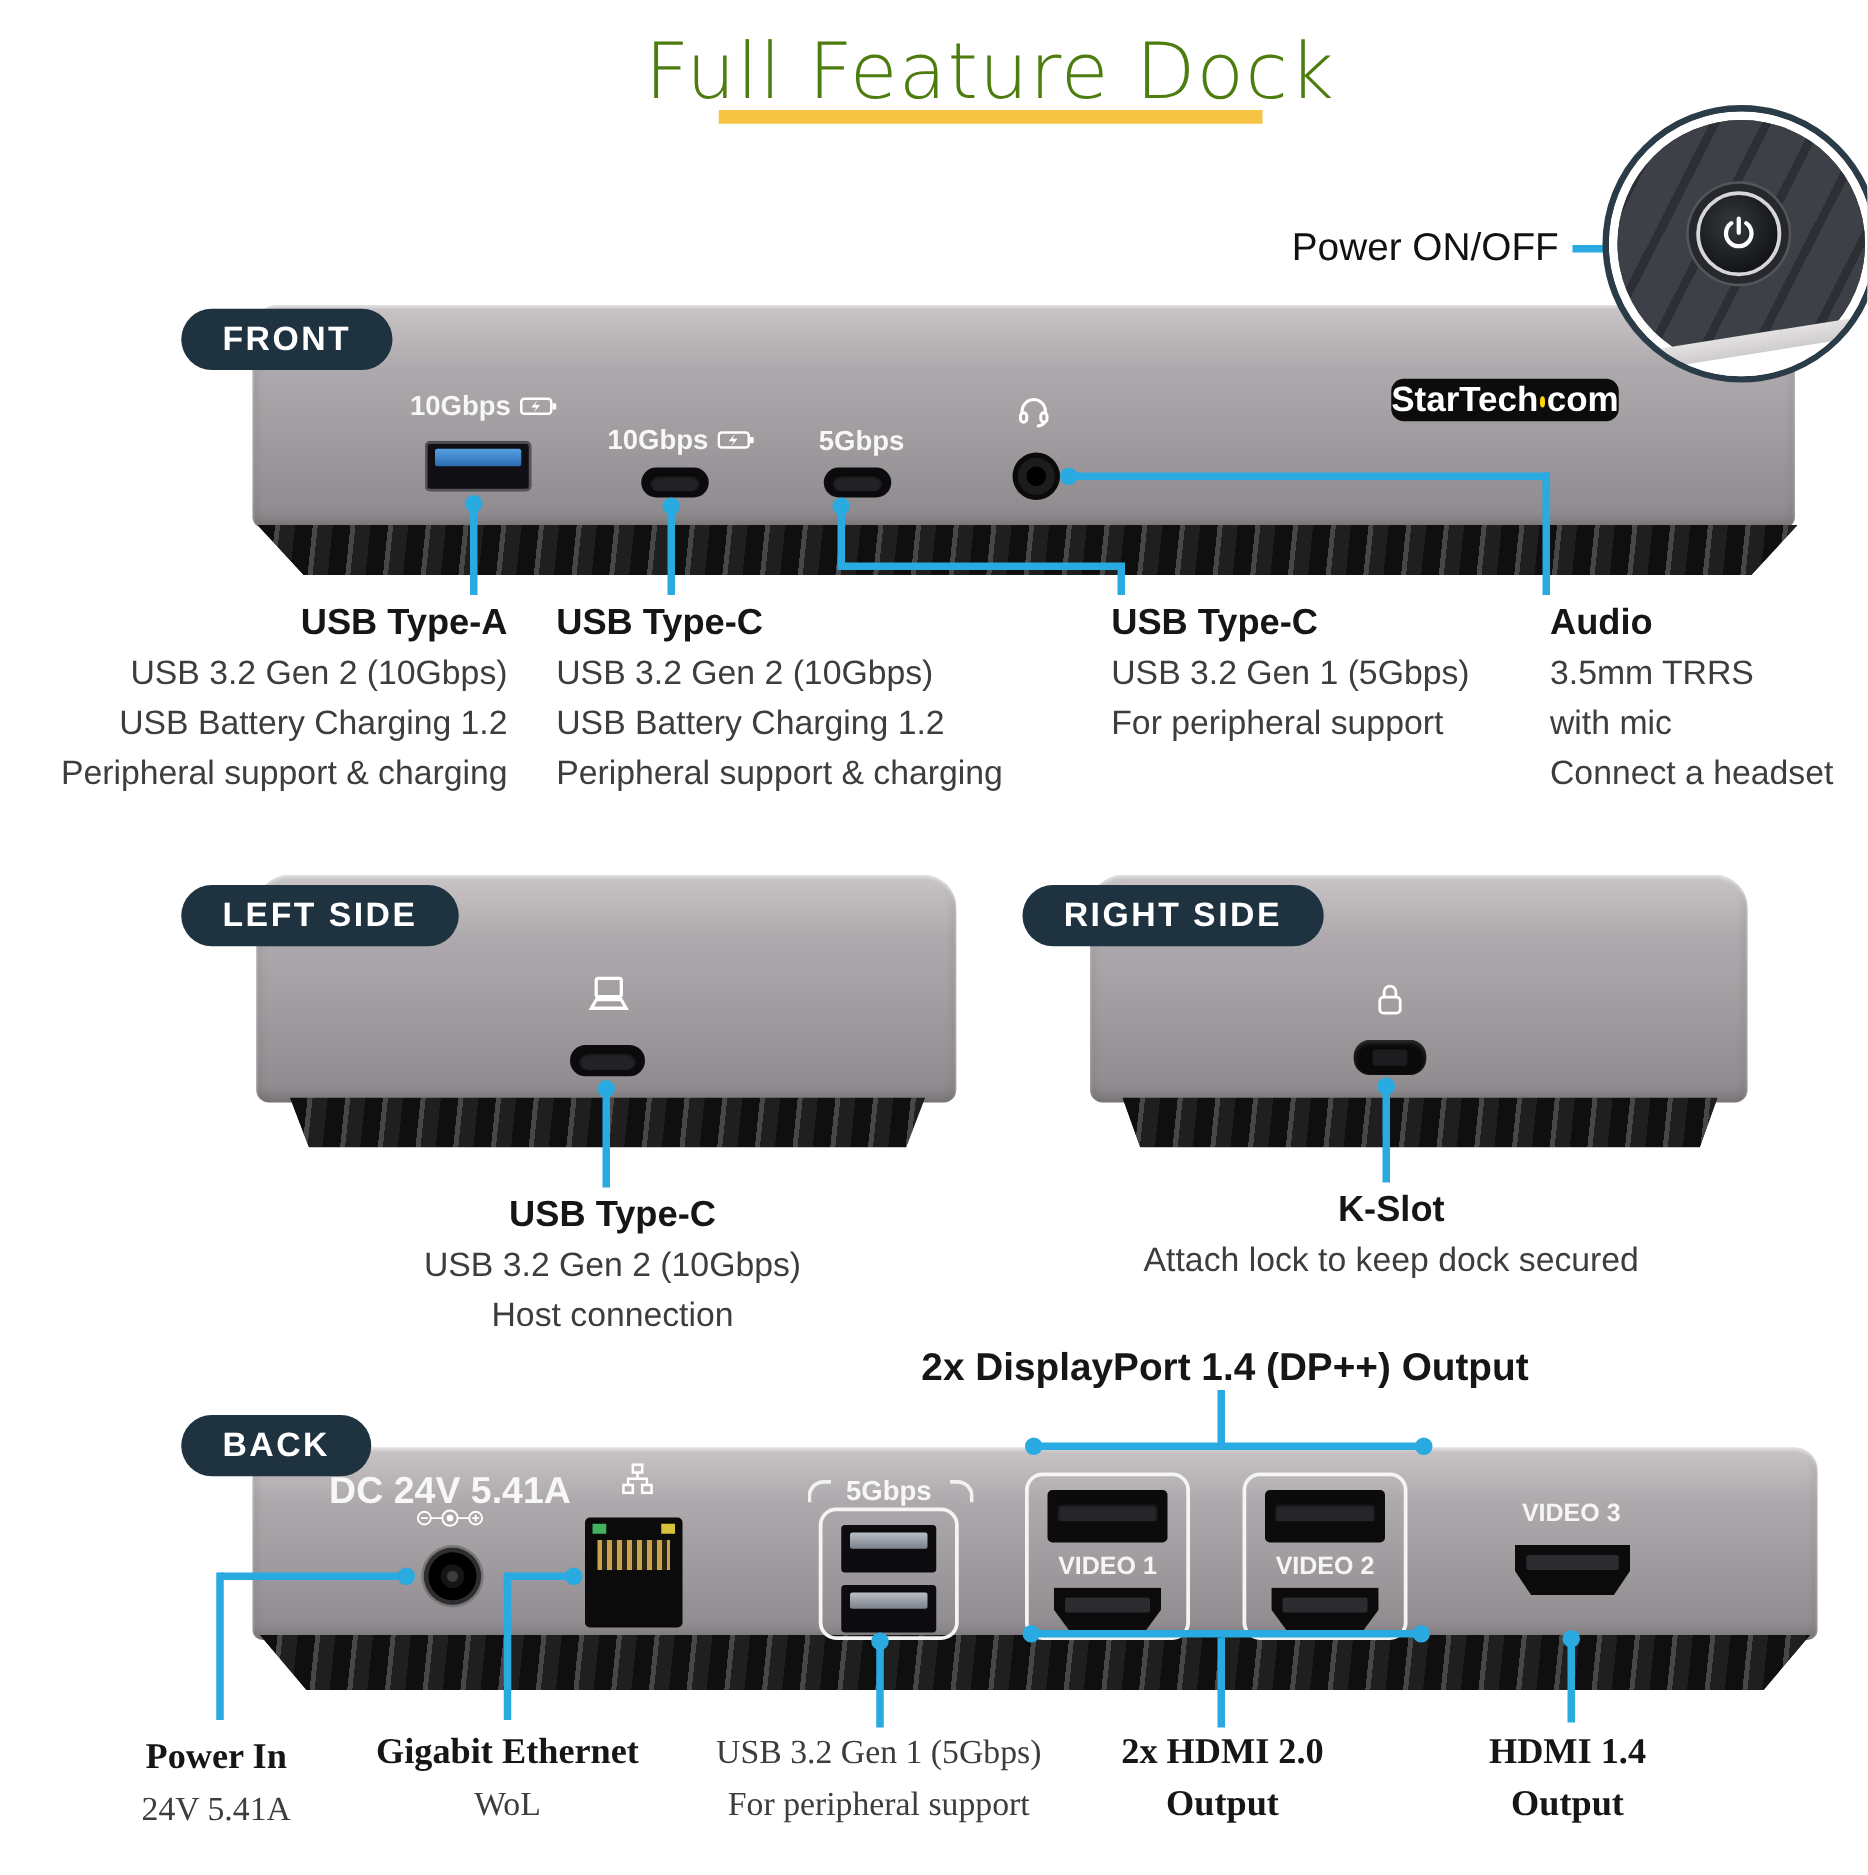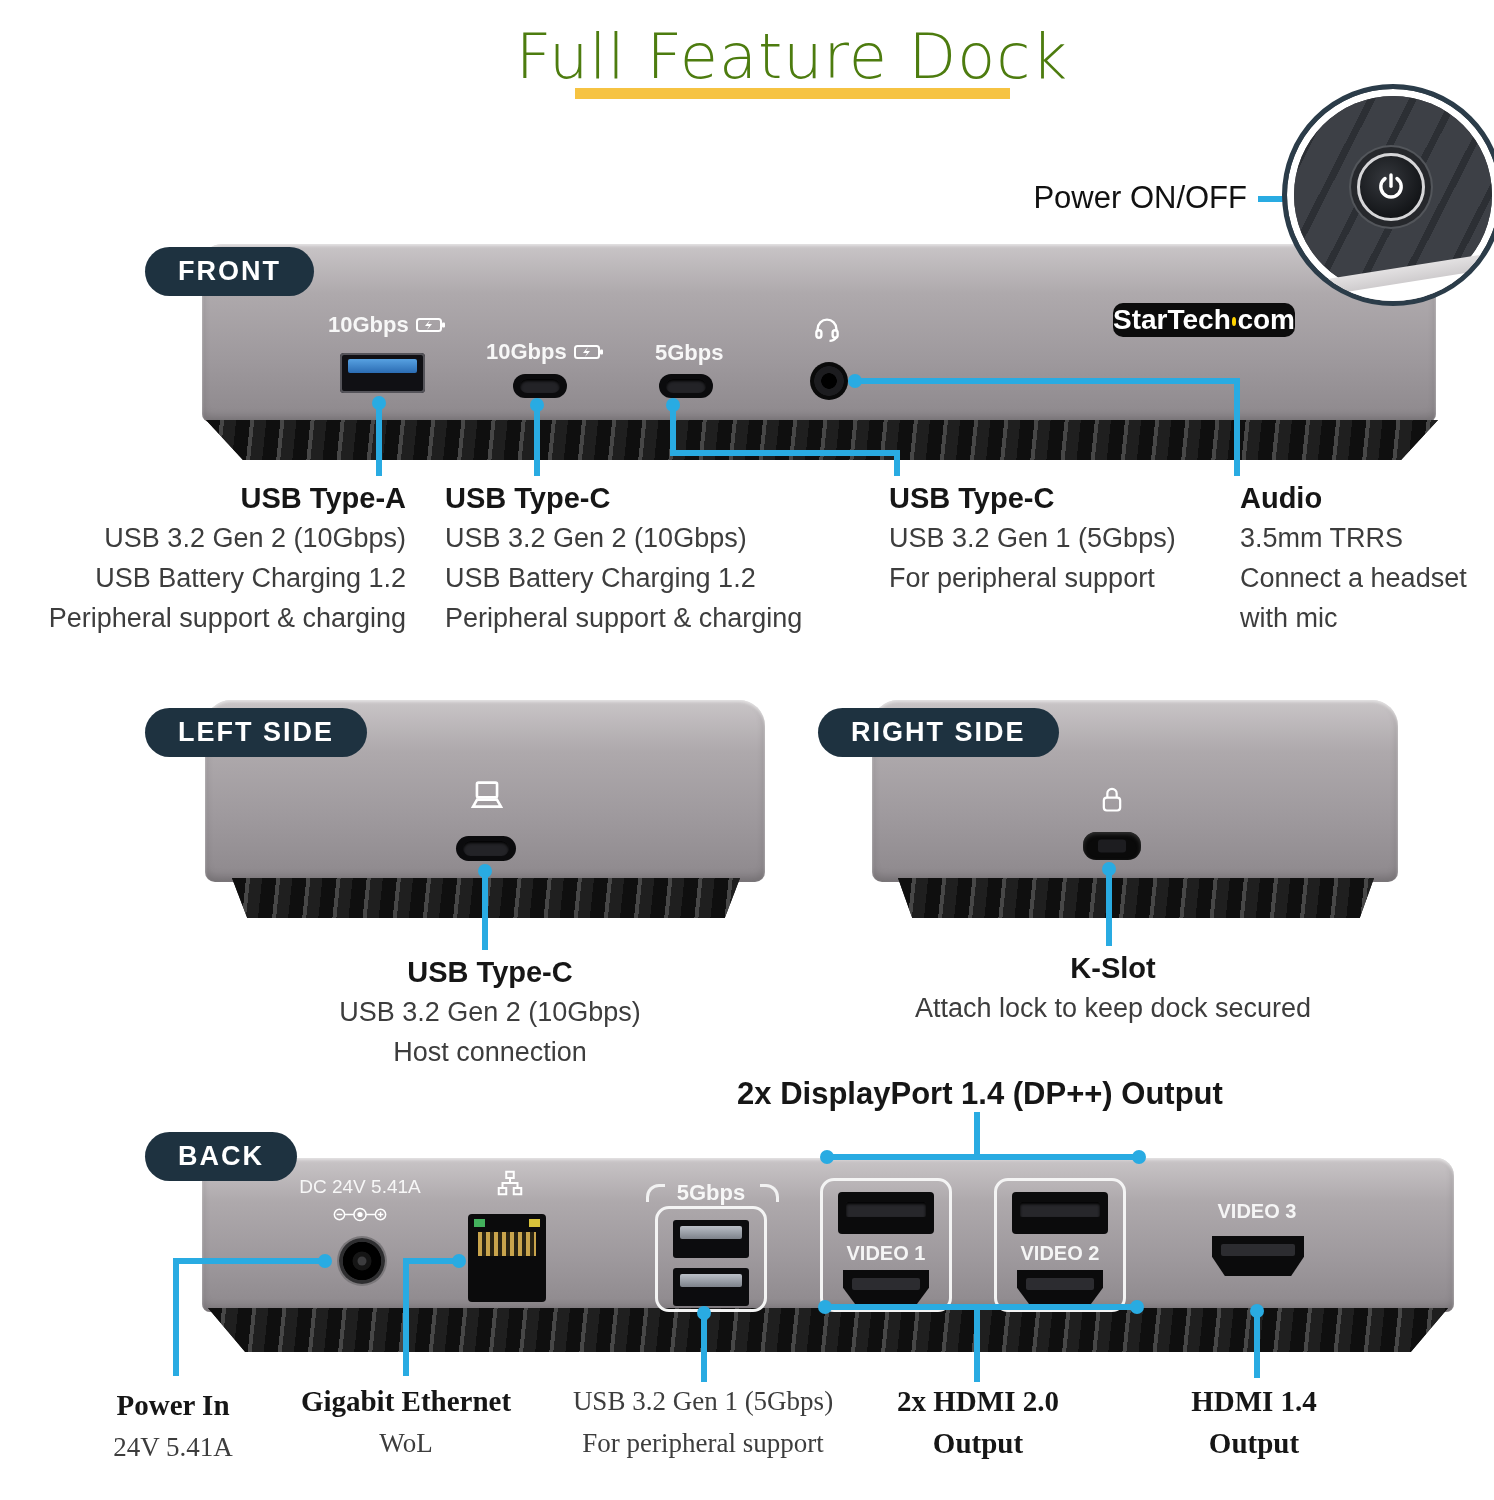--- a/index.html
+++ b/index.html
@@ -183,22 +183,22 @@
     <div class="c-body">Peripheral support &amp; charging</div>
   </div>
   <div class="callout" style="left:889px;top:478px;width:330px">
     <div class="c-title">USB Type-C</div>
     <div class="c-body">USB 3.2 Gen 1 (5Gbps)</div>
     <div class="c-body">For peripheral support</div>
   </div>
   <div class="callout" style="left:1240px;top:478px;width:254px">
     <div class="c-title">Audio</div>
     <div class="c-body">3.5mm TRRS</div>
+    <div class="c-body">with mic</div>
     <div class="c-body">Connect a headset</div>
-    <div class="c-body">with mic</div>
   </div>
 
   <div class="badge" style="left:145px;top:708px">LEFT SIDE</div>
   <div class="dock" style="left:205px;top:700px;width:560px;height:182px;border-radius:26px 26px 10px 10px"></div>
   <div class="vents" style="left:232px;top:878px;width:508px;height:40px"></div>
   <svg style="position:absolute;left:468px;top:778px;z-index:3" width="38" height="34" viewBox="0 0 24 22" fill="none" stroke="#fff" stroke-width="1.7">
     <rect x="5.5" y="3" width="13" height="9.5" rx="1"></rect>
       <path d="M3 18.5h18l-2.6-4.5H5.6z"></path>
   </svg>
   <div class="usbc" style="left:456px;top:836px;width:60px;height:25px"></div>
@@ -228,21 +228,21 @@
   <div class="callout c-title" style="left:700px;top:1074px;width:560px;text-align:center;font-size:31px">2x DisplayPort 1.4 (DP++) Output</div>
   <div class="line" style="left:974px;top:1112px;width:6px;height:46px"></div>
   <div class="dot" style="left:820px;top:1150px"></div>
   <div class="dot" style="left:1132px;top:1150px"></div>
   <div class="line" style="left:827px;top:1154px;width:312px;height:6px"></div>
 
   <div class="badge" style="left:145px;top:1132px">BACK</div>
   <div class="dock" style="left:202px;top:1158px;width:1252px;height:154px;border-radius:18px 18px 8px 8px"></div>
   <div class="vents" style="left:208px;top:1308px;width:1240px;height:44px"></div>
 
-  <div class="mark" style="left:260px;top:1176px;width:200px;justify-content:center;font-size:19px;font-weight:normal">
+  <div class="mark" style="left:260px;top:1176px;width:200px;justify-content:center;font-size:30px;font-weight:bold">
     <span>DC 24V 5.41A</span>
   </div>
   <svg style="position:absolute;left:332px;top:1206px;z-index:3" width="56" height="17" viewBox="0 0 60 18" fill="none" stroke="#fff" stroke-width="1.6">
     <circle cx="8" cy="9" r="5.5"></circle>
       <path d="M5 9h6"></path>
       <path d="M13.5 9h10"></path>
       <circle cx="30" cy="9" r="6.5"></circle>
       <circle cx="30" cy="9" r="2" fill="#fff"></circle>
       <path d="M36.5 9h10"></path>
       <circle cx="52" cy="9" r="5.5"></circle>

